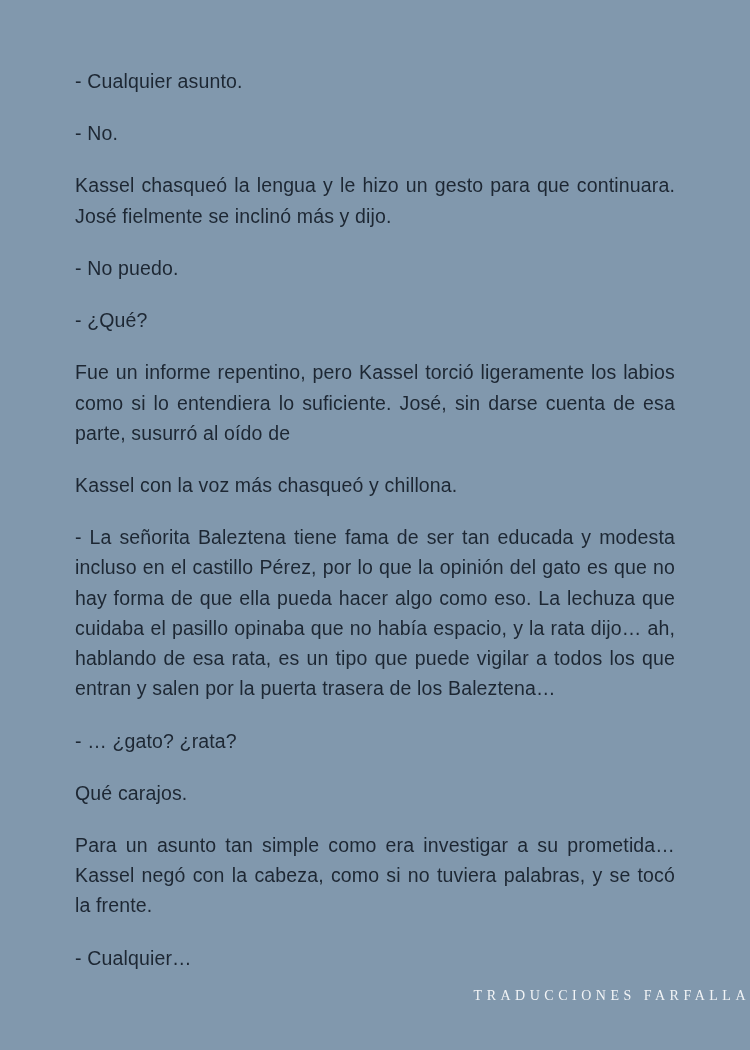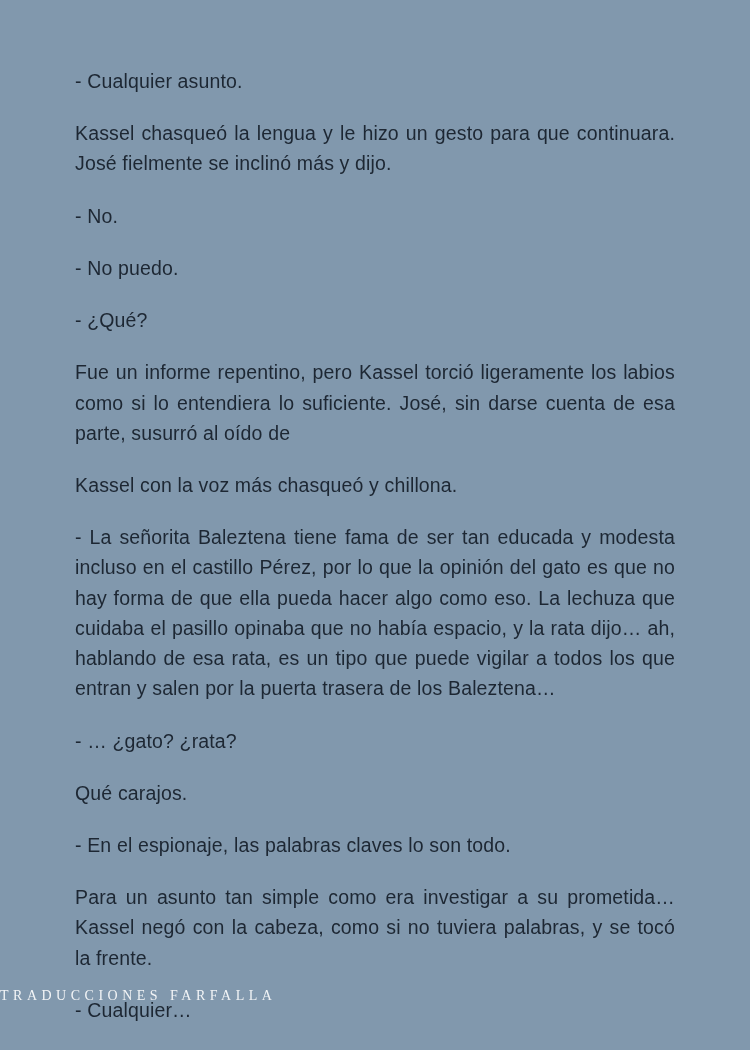--- a/index.html
+++ b/index.html
@@ -33,40 +33,39 @@
     text-justify: inter-word;
   }
   .para.no-justify {
     text-align: left;
   }
   .footer {
     position: absolute;
     left: 0;
     right: 0;
     bottom: 46px;
-    text-align: left;
+    text-align: right;
     color: #f2f4f6;
     font-size: 14px;
     letter-spacing: 4.5px;
     font-family: "Liberation Serif", serif;
   }
 </style>
 </head>
 <body>
 
 <div class="page">
   <div class="body-text">
     <p class="para no-justify">- Cualquier asunto.</p>
+    <p class="para no-justify">- No.</p>
     <p class="para">Kassel chasqueó la lengua y le hizo un gesto para que continuara. José fielmente se inclinó más y dijo.</p>
-    <p class="para no-justify">- No.</p>
     <p class="para no-justify">- No puedo.</p>
     <p class="para no-justify">- ¿Qué?</p>
     <p class="para">Fue un informe repentino, pero Kassel torció ligeramente los labios como si lo entendiera lo suficiente. José, sin darse cuenta de esa parte, susurró al oído de</p>
     <p class="para no-justify">Kassel con la voz más chasqueó y chillona.</p>
     <p class="para">- La señorita Baleztena tiene fama de ser tan educada y modesta incluso en el castillo Pérez, por lo que la opinión del gato es que no hay forma de que ella pueda hacer algo como eso. La lechuza que cuidaba el pasillo opinaba que no había espacio, y la rata dijo… ah, hablando de esa rata, es un tipo que puede vigilar a todos los que entran y salen por la puerta trasera de los Baleztena…</p>
     <p class="para no-justify">- … ¿gato? ¿rata?</p>
     <p class="para no-justify">Qué carajos.</p>
-    <p class="para no-justify">- En el espionaje, las palabras claves lo son todo.</p>
     <p class="para">Para un asunto tan simple como era investigar a su prometida… Kassel negó con la cabeza, como si no tuviera palabras, y se tocó la frente.</p>
     <p class="para no-justify">- Cualquier…</p>
   </div>
   <div class="footer">TRADUCCIONES  FARFALLA</div>
 </div>
 
 </body></html>

